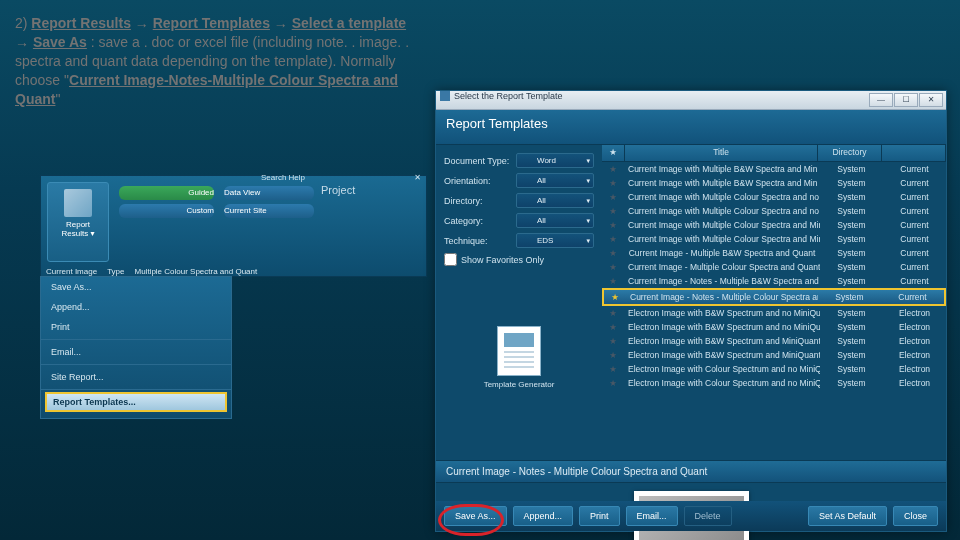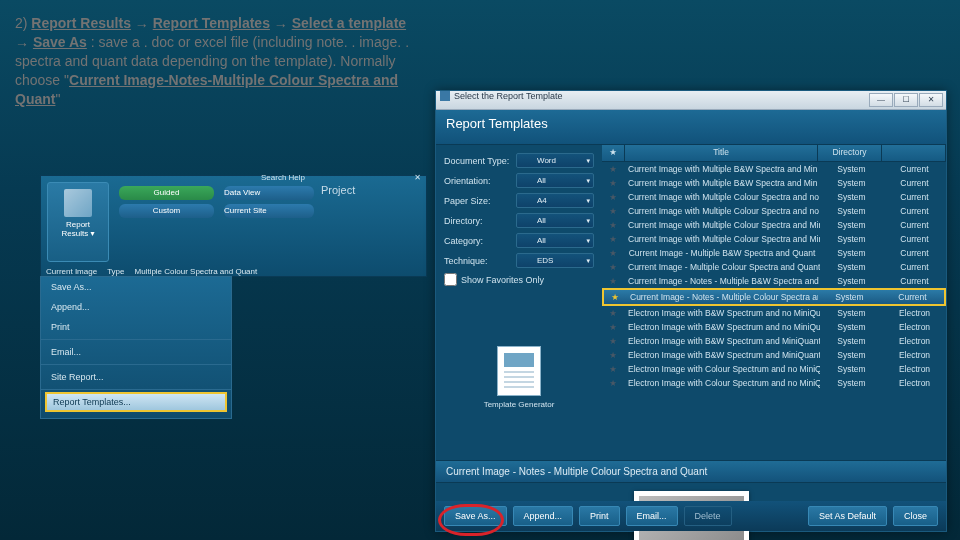--- a/index.html
+++ b/index.html
@@ -5,32 +5,32 @@
 html,body{margin:0;padding:0;width:960px;height:540px;background:linear-gradient(180deg,#0a4a63 0%,#063a52 35%,#032838 100%);font-family:"Segoe UI",Arial,sans-serif;overflow:hidden;position:relative}
 .instr{position:absolute;left:15px;top:14px;width:400px;color:#737373;font-size:14px;line-height:1.35}
 .instr .und{text-decoration:underline;font-weight:600}
 .instr .arrow{font-weight:600}
 .ribbon{position:absolute;left:40px;top:175px;width:385px;height:100px;background:linear-gradient(180deg,#1a6a92,#0d4c6e);border:1px solid #0a3a55;font-size:9px;color:#d8e8f0}
 .ribbon-top{position:absolute;left:220px;top:-3px;right:5px;height:10px;display:flex;justify-content:space-between;font-size:8px;color:#cfe3ee}
 .rib-btn{position:absolute;left:6px;top:6px;width:60px;height:78px;background:linear-gradient(180deg,#2a7aa5,#185f85);border:1px solid #3b8bb5;border-radius:3px;text-align:center}
 .rib-btn .ico{margin:6px auto 4px;width:28px;height:28px;background:linear-gradient(135deg,#a9c9dd,#6fa5c5);border-radius:2px}
 .rib-btn .lbl{font-size:8px;color:#fff;line-height:1.1}
 .rib-mid{position:absolute;left:78px;top:10px;width:95px}
-.rib-mid .pill{height:14px;border-radius:6px;margin-bottom:4px;font-size:8px;color:#fff;text-align:center;line-height:14px}
+.rib-mid .pill{height:14px;border-radius:6px;margin-bottom:4px;font-size:8px;color:#fff;text-align:right;line-height:14px}
 .p-green{background:linear-gradient(180deg,#3aa85a,#2a8a48)}
 .p-blue{background:linear-gradient(180deg,#2c7aad,#1d5f8a)}
 .rib-right{position:absolute;left:183px;top:10px;width:90px}
 .rib-right .pill{height:14px;border-radius:6px;margin-bottom:4px;font-size:8px;color:#fff;text-align:left;line-height:14px;background:linear-gradient(180deg,#2c7aad,#1d5f8a)}
 .rib-tail{position:absolute;left:280px;top:8px;color:#c7dce8;font-size:11px}
 .rib-tabs{position:absolute;left:5px;bottom:0;font-size:8px;color:#d8e8f0}
 .rib-tabs span{margin-right:10px}
 .drop{position:absolute;left:40px;top:276px;width:190px;background:linear-gradient(180deg,#1c6a94,#0f4b6c);border:1px solid #2a6a8f;font-size:9px;color:#d8e8f0}
 .drop .itm{padding:5px 10px}
 .drop .sep{height:1px;background:#2a6a8f;margin:2px 0}
-.drop .hl{border:2px solid #efc531;margin:2px 4px 6px;padding:3px 6px;background:linear-gradient(180deg,#cfe5f3,#9fc7de);color:#0b3750;font-weight:400}
+.drop .hl{border:2px solid #efc531;margin:2px 4px 6px;padding:3px 6px;background:linear-gradient(180deg,#cfe5f3,#9fc7de);color:#0b3750;font-weight:700}
 .win{position:absolute;left:435px;top:90px;width:510px;height:440px;background:#0e4a6b;border:1px solid #1a5a7e;box-shadow:0 0 10px rgba(0,0,0,.4)}
 .win-tb{height:18px;background:linear-gradient(180deg,#e8eef3,#c9d6e0);border-bottom:1px solid #9ab;display:flex;align-items:flex-start;font-size:9px;color:#2a3a4a;padding:0 4px;position:relative}
 .win-tb .sq{width:10px;height:10px;background:#3a78a5;margin-right:4px}
 .win-ctrl{position:absolute;right:3px;top:2px;display:flex}
 .win-ctrl div{width:22px;height:12px;border:1px solid #9ab;background:linear-gradient(180deg,#f5f8fb,#d3dde5);margin-left:1px;text-align:center;font-size:8px;line-height:12px;color:#345}
 .win-hdr{height:28px;background:linear-gradient(180deg,#1d6a95,#11527a);border-bottom:1px solid #0a3a55;color:#fff;font-size:13px;padding:6px 10px 0}
 .win-body{display:flex;height:315px}
 .filt{width:150px;padding:8px;font-size:9px;color:#cfe3ee}
 .frow{display:flex;align-items:center;margin-bottom:5px}
 .frow .fl{width:72px}
@@ -124,24 +124,20 @@
     <div class="filt">
       <div class="frow">
           <div class="fl">Document Type:</div>
           <div class="fv">Word</div>
         </div>
       <div class="frow">
           <div class="fl">Orientation:</div>
           <div class="fv">All</div>
         </div>
       <div class="frow">
-          <div class="fl">Paper Size:</div>
-          <div class="fv">A4</div>
-        </div>
-      <div class="frow">
           <div class="fl">Directory:</div>
           <div class="fv">All</div>
         </div>
       <div class="frow">
           <div class="fl">Category:</div>
           <div class="fv">All</div>
         </div>
       <div class="frow">
           <div class="fl">Technique:</div>
           <div class="fv">EDS</div>

